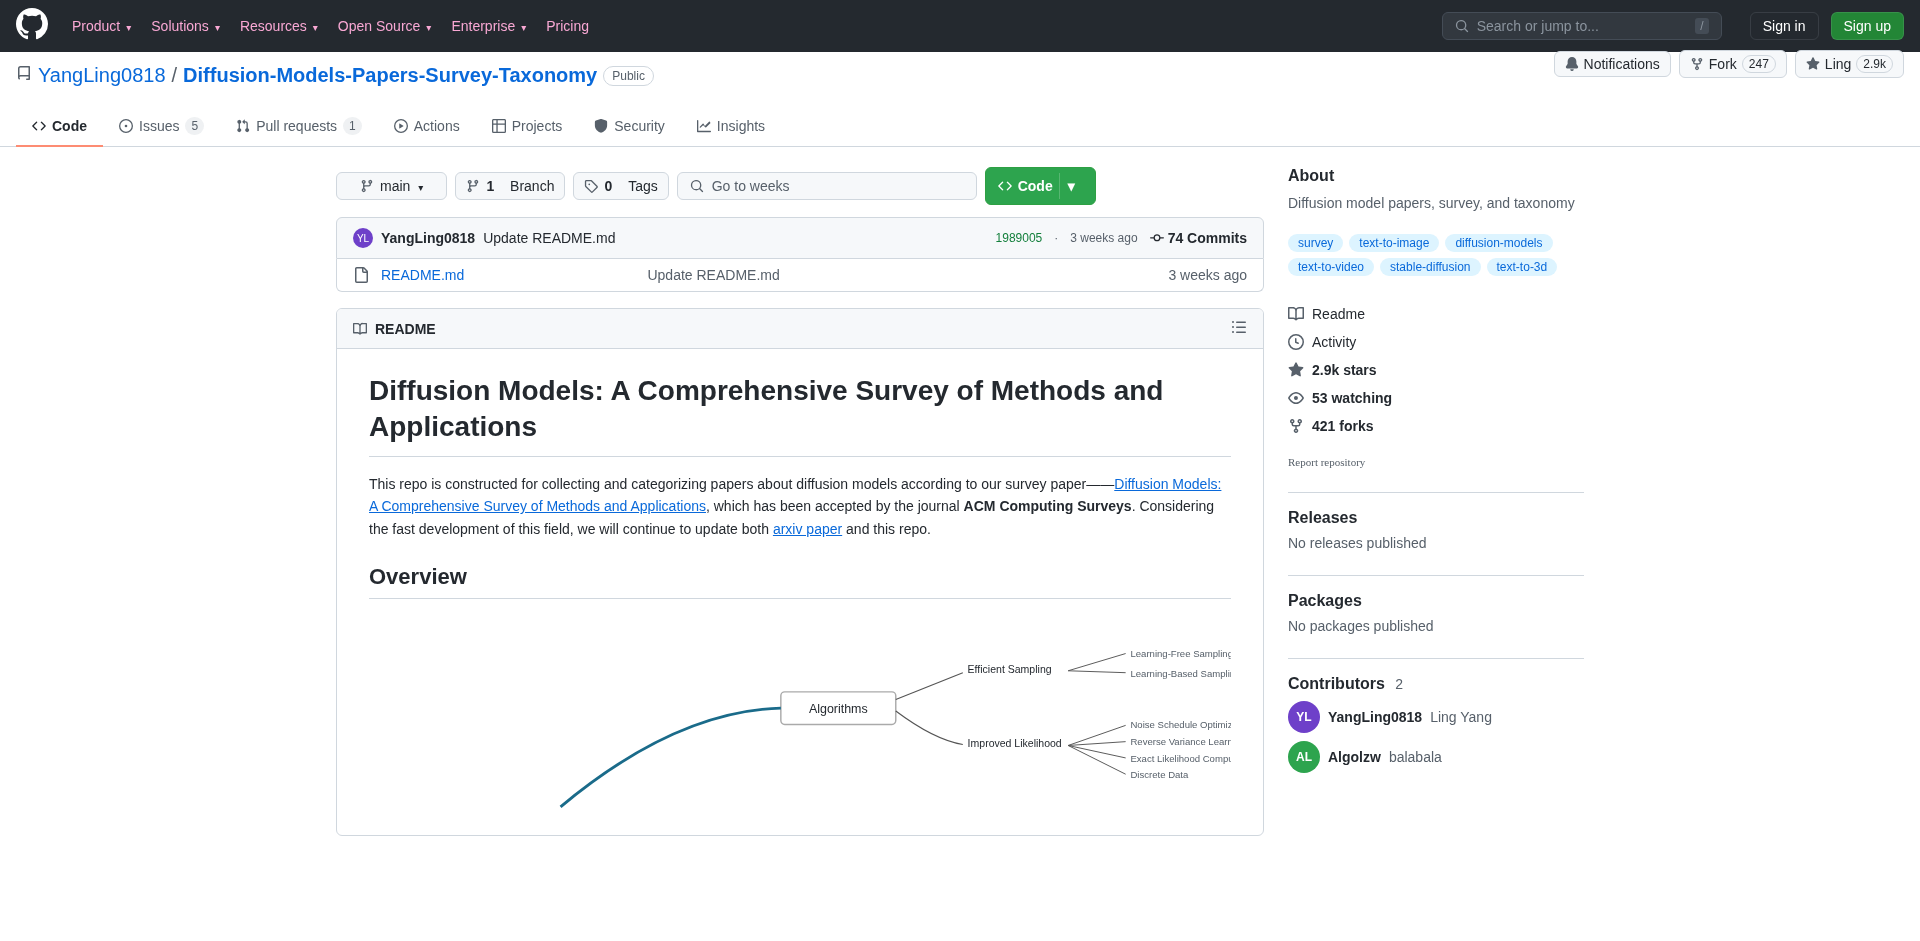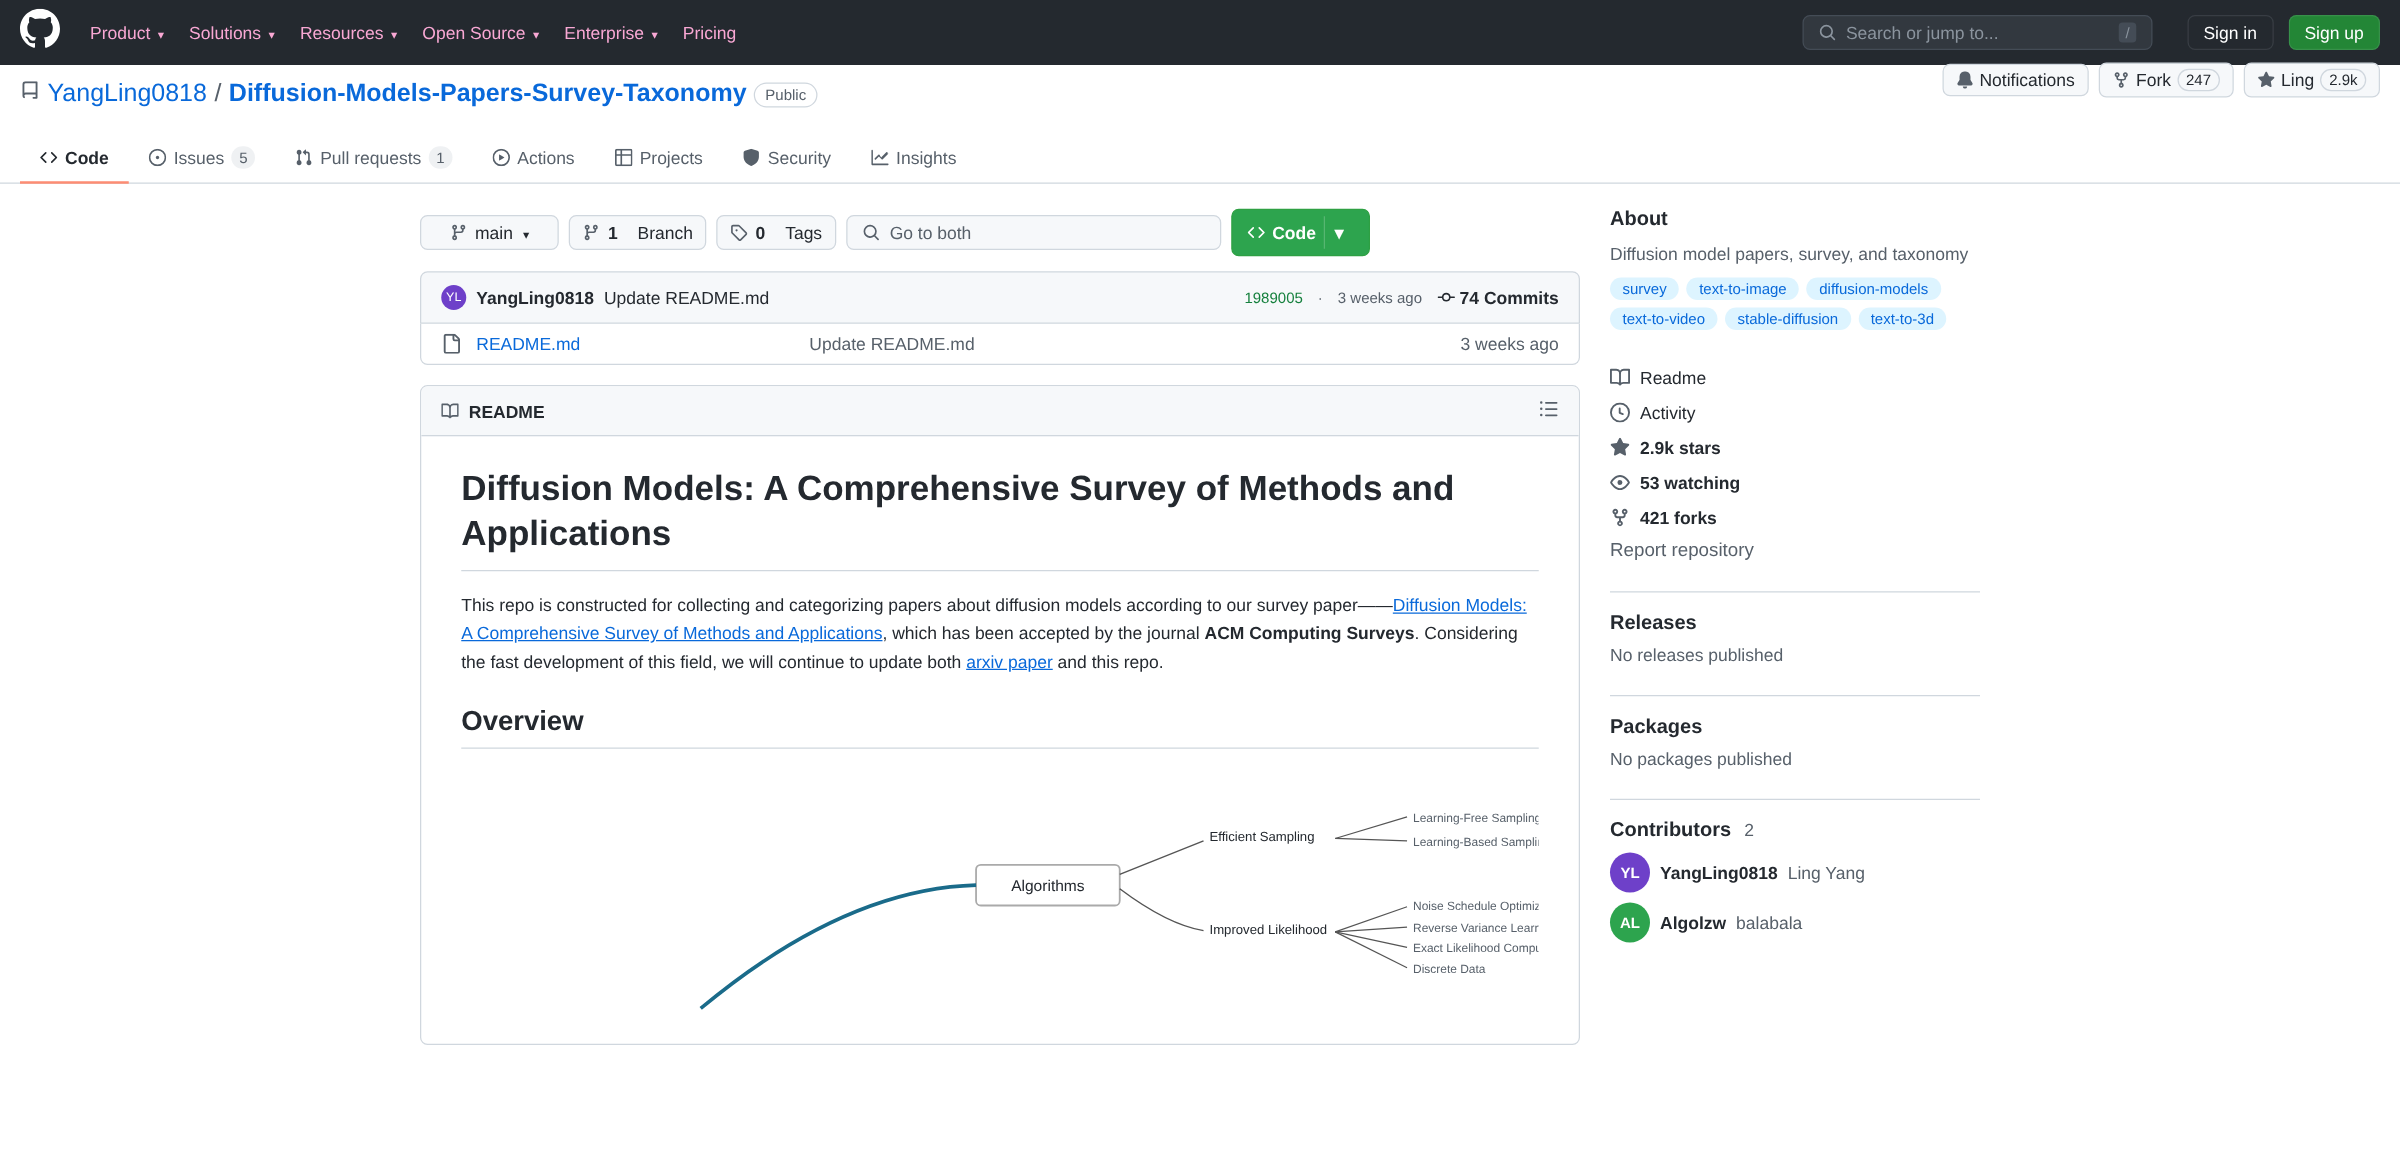--- a/index.html
+++ b/index.html
@@ -71,28 +71,28 @@
     .readme-title { display: flex; align-items: center; gap: 8px; font-size: 14px; font-weight: 600; color: #24292f; }
     .readme-body { padding: 24px 32px; }
     .readme-h1 { font-size: 28px; font-weight: 700; margin-bottom: 16px; line-height: 1.3; border-bottom: 1px solid #d0d7de; padding-bottom: 10px; }
     .readme-p { line-height: 1.6; margin-bottom: 12px; color: #24292f; }
     .readme-link { color: #0969da; cursor: pointer; }
     .readme-h2 { font-size: 22px; font-weight: 700; margin: 24px 0 12px; border-bottom: 1px solid #d0d7de; padding-bottom: 8px; }
 
     
     .sidebar-section { margin-bottom: 24px; }
     .sidebar-title { font-size: 16px; font-weight: 600; margin-bottom: 8px; color: #24292f; }
-    .sidebar-desc { font-size: 14px; color: #57606a; margin-bottom: 8px; line-height: 1.5; }
+    .sidebar-desc { font-size: 14px; color: #57606a; margin-bottom: 20px; line-height: 1.5; }
     .sidebar-tags { display: flex; flex-wrap: wrap; gap: 6px; margin-bottom: 8px; }
     .sidebar-tag { background: #ddf4ff; color: #0969da; border-radius: 20px; padding: 2px 10px; font-size: 12px; cursor: pointer; }
     .sidebar-divider { height: 1px; background: #d0d7de; margin: 16px 0; }
     .sidebar-meta-item { display: flex; align-items: center; gap: 8px; padding: 6px 0; font-size: 14px; color: #24292f; cursor: pointer; }
     .sidebar-meta-icon { color: #57606a; font-size: 15px; flex-shrink: 0; }
     .sidebar-meta-item .count { font-weight: 600; }
-    .sidebar-report { font-size: 15px; color: #57606a; cursor: pointer; margin-top: 4px; }
+    .sidebar-report { font-size: 11px; color: #57606a; cursor: pointer; margin-top: 16px; font-family: Liberation Serif, serif; }
     .contributors-list { display: flex; flex-direction: column; gap: 8px; margin-top: 8px; }
     .contributor-item { display: flex; align-items: center; gap: 8px; }
     .contributor-avatar { width: 32px; height: 32px; border-radius: 50%; flex-shrink: 0; display: flex; align-items: center; justify-content: center; color: white; font-size: 12px; font-weight: 600; }
     .contributor-name { font-weight: 600; color: #24292f; cursor: pointer; font-size: 14px; }
     .contributor-username { color: #57606a; font-size: 14px; cursor: pointer; }
     .releases-section { margin-bottom: 24px; }
     .packages-section { margin-bottom: 24px; }
     .no-releases { font-size: 14px; color: #57606a; }
 
     
@@ -253,21 +253,21 @@
       <button class="tag-btn">
         <svg width="14" height="14" viewBox="0 0 16 16" fill="#57606a">
             <path d="M1 7.775V2.75C1 1.784 1.784 1 2.75 1h5.025c.464 0 .91.184 1.238.513l6.25 6.25a1.75 1.75 0 0 1 0 2.474l-5.026 5.026a1.75 1.75 0 0 1-2.474 0l-6.25-6.25A1.752 1.752 0 0 1 1 7.775Zm1.5 0c0 .066.026.13.073.177l6.25 6.25a.25.25 0 0 0 .354 0l5.025-5.025a.25.25 0 0 0 0-.354l-6.25-6.25a.25.25 0 0 0-.177-.073H2.75a.25.25 0 0 0-.25.25ZM6 5a1 1 0 1 1 0 2 1 1 0 0 1 0-2Z"></path>
           </svg>
         <strong>0</strong>&nbsp;<span>Tags</span>
       </button>
       <div class="go-to-file-btn" style="max-width:300px;">
         <svg width="14" height="14" viewBox="0 0 16 16" fill="#57606a">
             <path d="M10.68 11.74a6 6 0 0 1-7.922-8.982 6 6 0 0 1 8.982 7.922l3.04 3.04a.749.749 0 0 1-.326 1.275.749.749 0 0 1-.734-.215ZM11.5 7a4.499 4.499 0 1 0-8.997 0A4.499 4.499 0 0 0 11.5 7Z"></path>
           </svg>
-        <span>Go to both</span>
+        <span>Go to weeks</span>
       </div>
       <div style="display:flex; align-items:center;">
         <button class="code-btn-green">
           <svg width="14" height="14" viewBox="0 0 16 16" fill="white">
               <path d="m11.28 3.22 4.25 4.25a.75.75 0 0 1 0 1.06l-4.25 4.25a.749.749 0 0 1-1.275-.326.749.749 0 0 1 .215-.734L13.94 8l-3.72-3.72a.749.749 0 0 1 .326-1.275.749.749 0 0 1 .734.215Zm-6.56 0a.751.751 0 0 1 1.042.018.751.751 0 0 1 .018 1.042L2.06 8l3.72 3.72a.749.749 0 0 1-.326 1.275.749.749 0 0 1-.734-.215L.44 8.53a.75.75 0 0 1 0-1.06Z"></path>
             </svg>
           <span>Code</span>
           <span class="code-btn-dropdown">▾</span>
         </button>
       </div>

